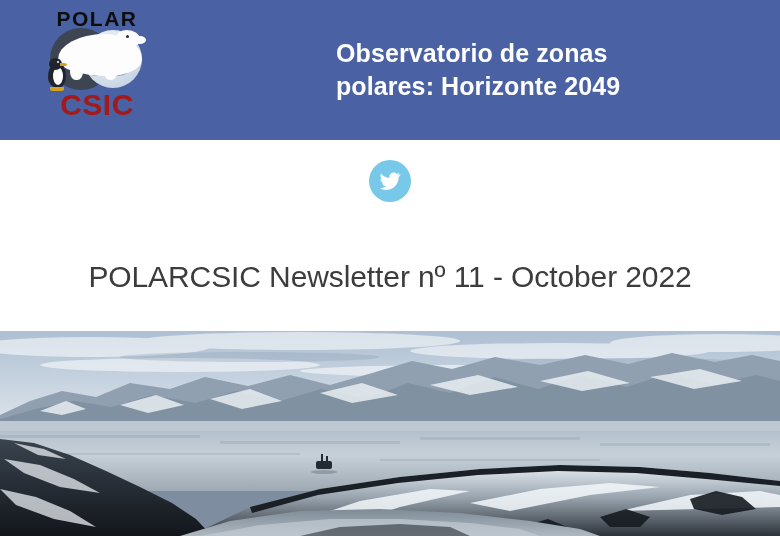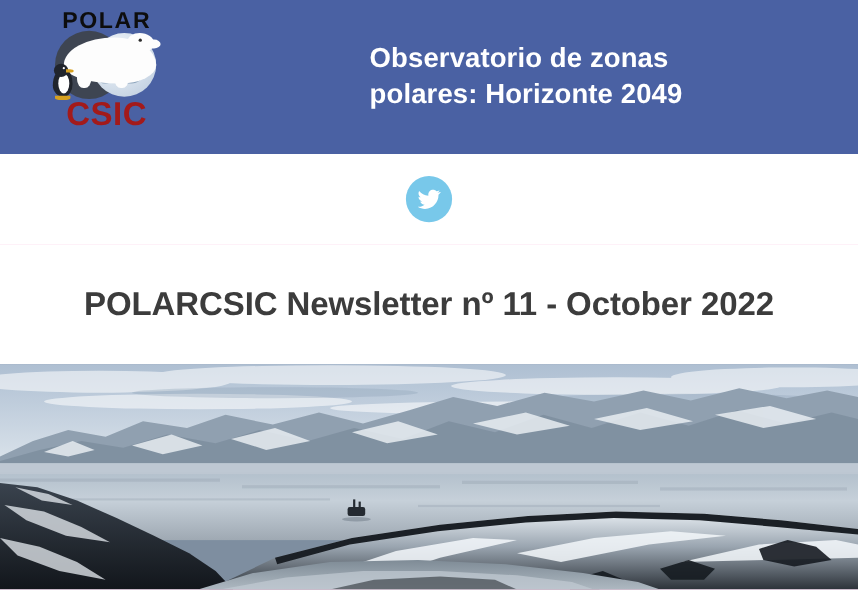--- a/index.html
+++ b/index.html
@@ -253,21 +253,21 @@
     position: relative;
     width: 780px;
     height: 109px;
     background: #ffffff;
     display: flex;
     align-items: center;
     justify-content: center;
   }
   .newsletter-title {
     font-size: 30px;
-    font-weight: bold;
+    font-weight: normal;
     color: #3c3c3c;
     letter-spacing: -0.1px;
     text-align: center;
     white-space: nowrap;
   }
 
   
   .hero {
     position: relative;
     width: 780px;

